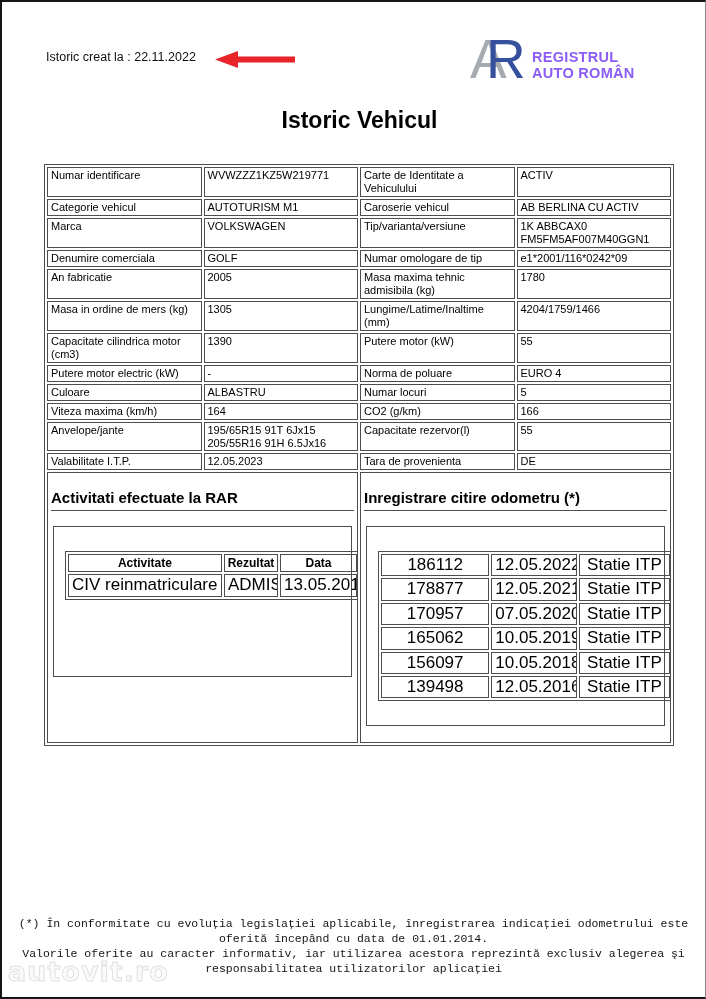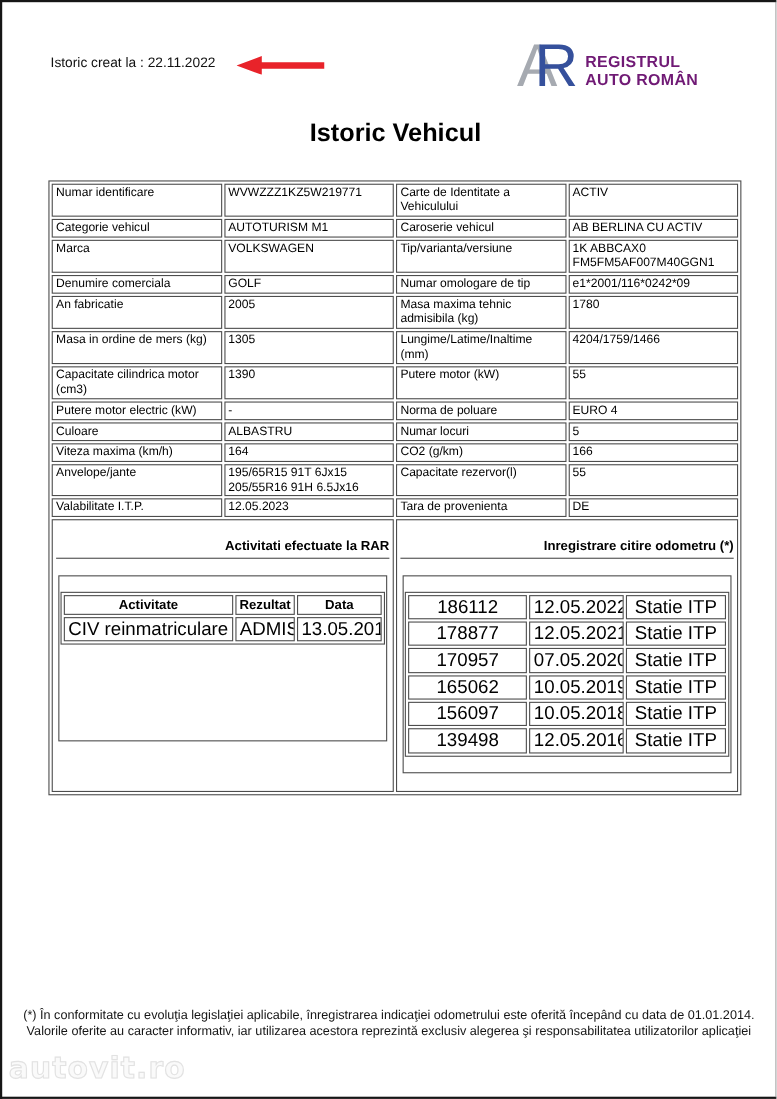--- a/index.html
+++ b/index.html
@@ -50,21 +50,21 @@
   .monogram .letter-r {
     position: absolute; left: 16px; top: 0;
     font-size: 55px; line-height: 60px; font-weight: normal;
     color: #35509c;
   }
   .logo-text {
     position: absolute; left: 62px; top: 20px;
     font-weight: bold;
     font-size: 14.5px;
     line-height: 16px;
-    color: #701a75;
+    color: #8b5cf6;
     letter-spacing: 0.3px;
     white-space: nowrap;
   }
 
   .page-title {
     position: absolute;
     top: 105px;
     left: 12px; right: 0;
     text-align: center;
     font-size: 23px;
@@ -95,34 +95,34 @@
     vertical-align: top;
     white-space: pre-line;
     overflow: hidden;
   }
   td.section-cell {
     padding: 0;
     vertical-align: top;
     white-space: normal;
   }
   .sec-title {
-    font-size: 12px;
-    font-weight: bold;
-    text-align: right;
+    font-size: 15px;
+    font-weight: bold;
+    text-align: left;
     padding: 2px 0 3px 0;
     border-bottom: 1px solid #4d4d4d;
   }
   .sec-box {
     border: 1px solid #4d4d4d;
     margin: 2px;
     min-height: 151px;
   }
   table.inner {
     width: calc(100% - 2px);
-    margin: 1px;
+    margin: 11px;
     table-layout: fixed;
     border-collapse: separate;
     border-spacing: 2px;
     border: 1px solid #4d4d4d;
   }
   table.inner th, table.inner td {
     border: 1px solid #4d4d4d;
     overflow: hidden;
     white-space: nowrap;
   }
@@ -138,21 +138,21 @@
     padding: 0 3px;
     line-height: 1.2;
   }
 
   
   .footer-note {
     position: absolute;
     top: 914px;
     left: 0; right: 0;
     text-align: center;
-    font-family: Liberation Sans, sans-serif;
+    font-family: Liberation Mono, monospace;
     font-size: 11.5px;
     line-height: 15px;
     color: #141414;
   }
 
   .watermark {
     position: absolute;
     left: 6px;
     top: 954px;
     font-size: 27px;

